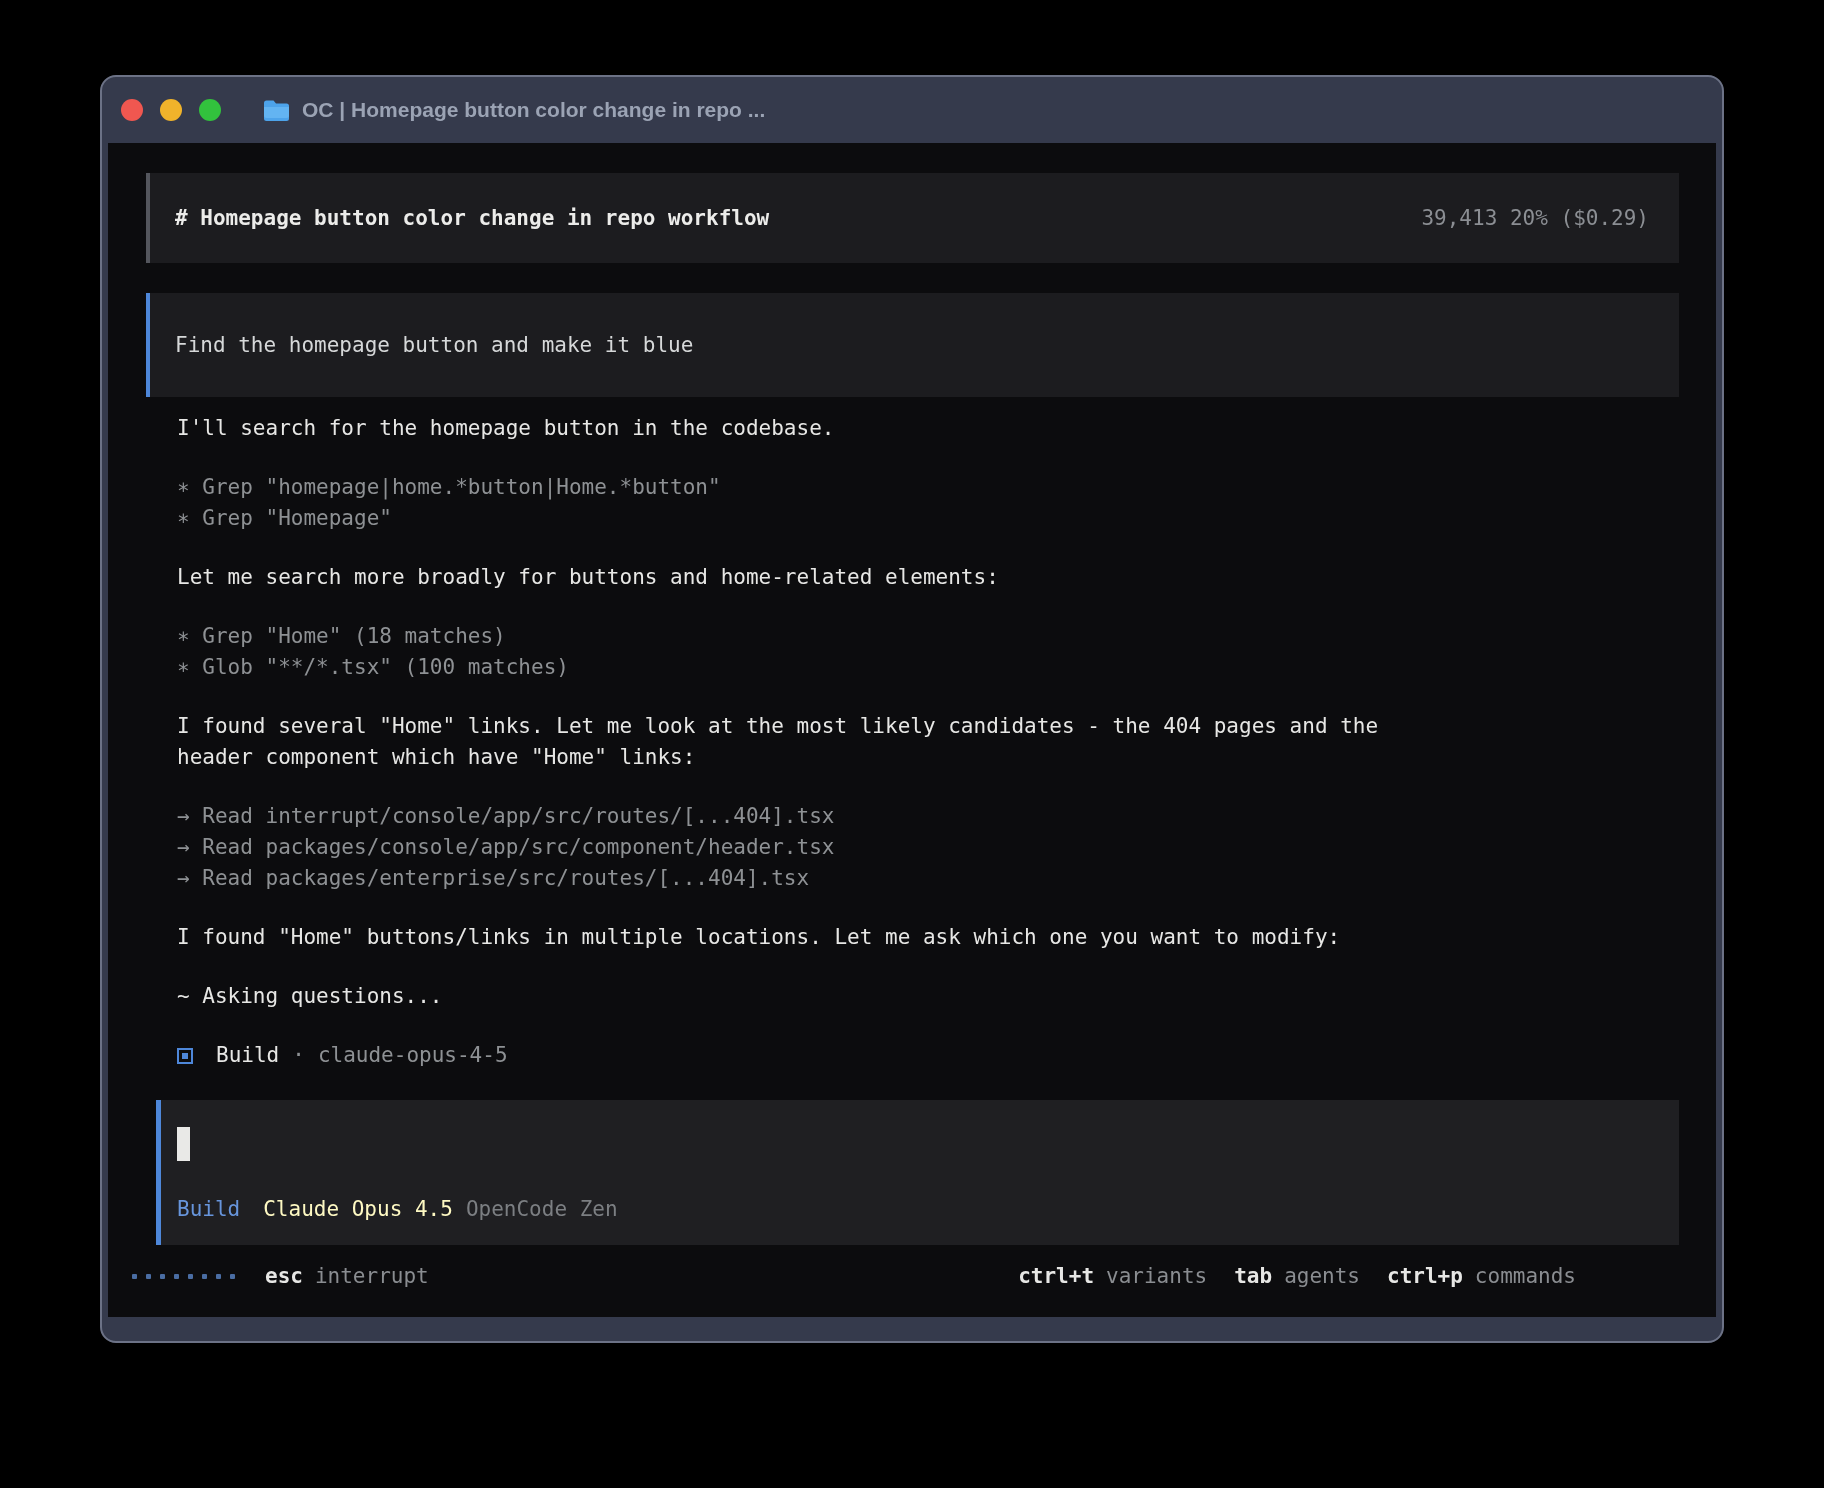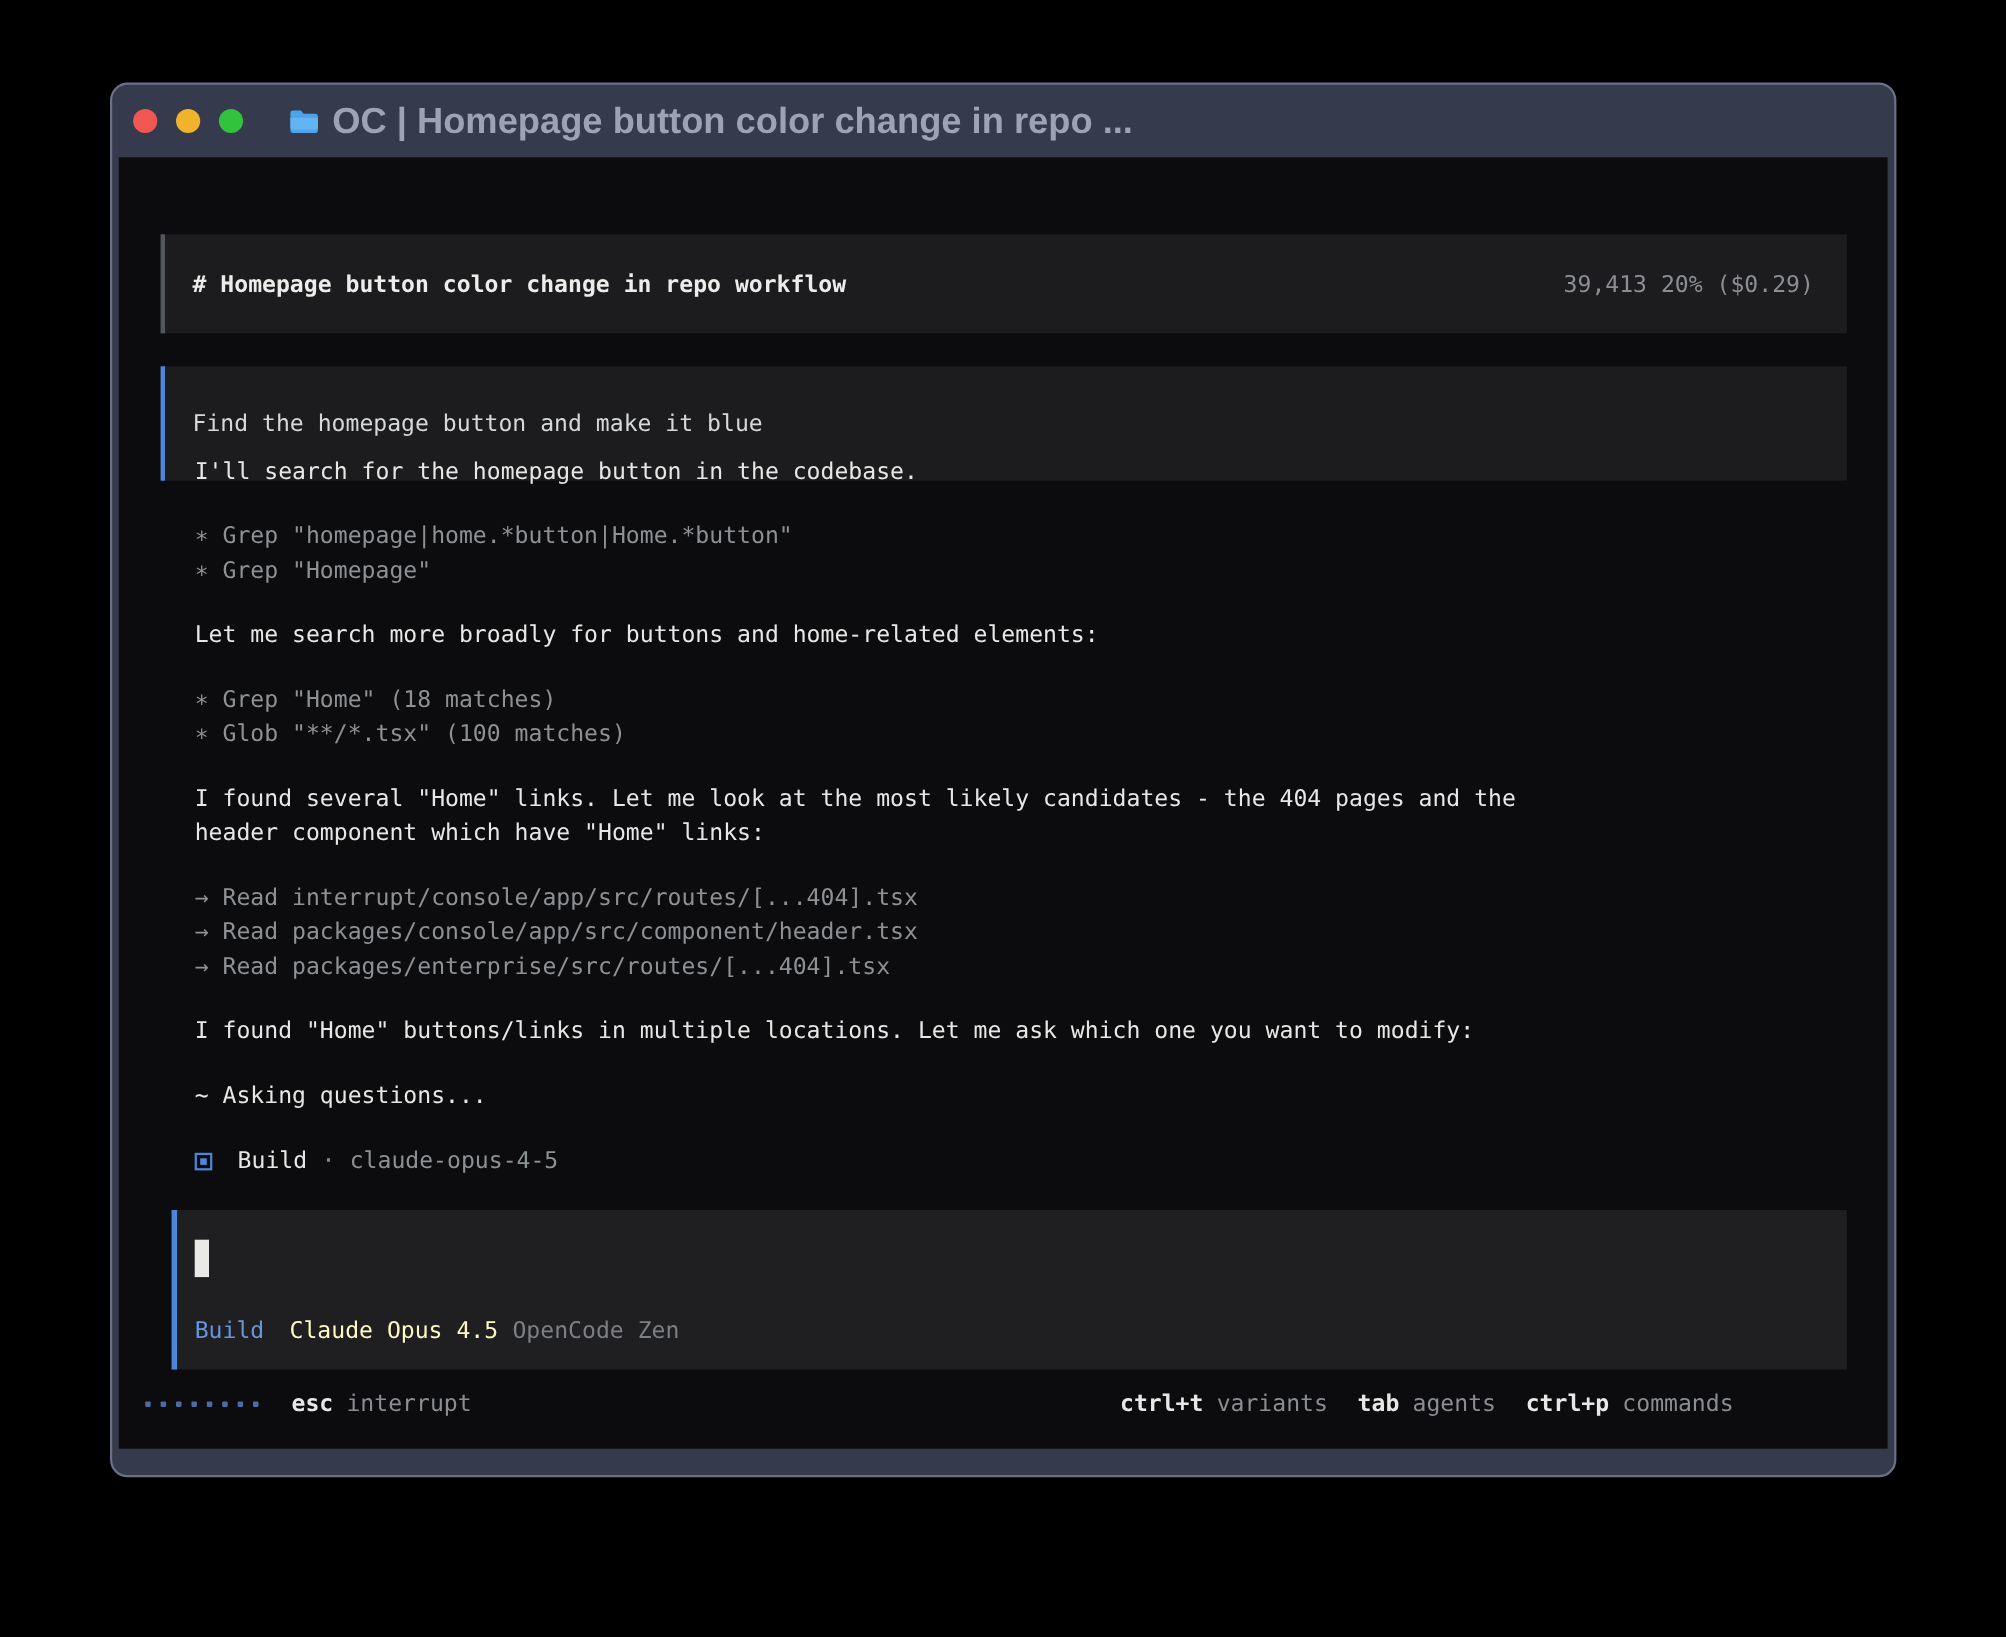--- a/index.html
+++ b/index.html
@@ -15,32 +15,32 @@
   .titlebar {
     position:absolute; top:0; left:0; right:0; height:66px;
     display:flex; align-items:center; padding-left:19px;
   }
   .light { width:22px; height:22px; border-radius:50%; margin-right:17px; flex:0 0 auto; }
   .light-red    { background:#f05750; }
   .light-yellow { background:#f0b32b; }
   .light-green  { background:#32c23d; }
   .folder { margin-left:25px; margin-right:12px; display:flex; align-items:center; }
   .titlebar .title {
-    font-family:"Liberation Sans",sans-serif; font-weight:bold; font-size:33px;
+    font-family:"Liberation Sans",sans-serif; font-weight:bold; font-size:21px;
     color:#9ba3b4; white-space:nowrap;
   }
 
   
   .content {
     position:absolute; left:6px; right:6px; top:66px; bottom:24px;
     background:#0c0c0e; font-size:21px; line-height:31px; overflow:hidden;
   }
 
   .block {
-    position:absolute; left:38px; width:1533px; background:#1c1c1f;margin-top:40px;
+    position:absolute; left:38px; width:1533px; background:#1c1c1f;
   }
   .block-header {
     top:30px; height:90px; border-left:4px solid #54565d;
     display:flex; align-items:center; justify-content:space-between;
     padding:0 30px 0 25px;
   }
   .block-header .h-title { font-weight:bold; color:#ececea; white-space:nowrap; }
   .block-header .h-stats { color:#8b8e93; white-space:nowrap; }
 
   .block-user {

